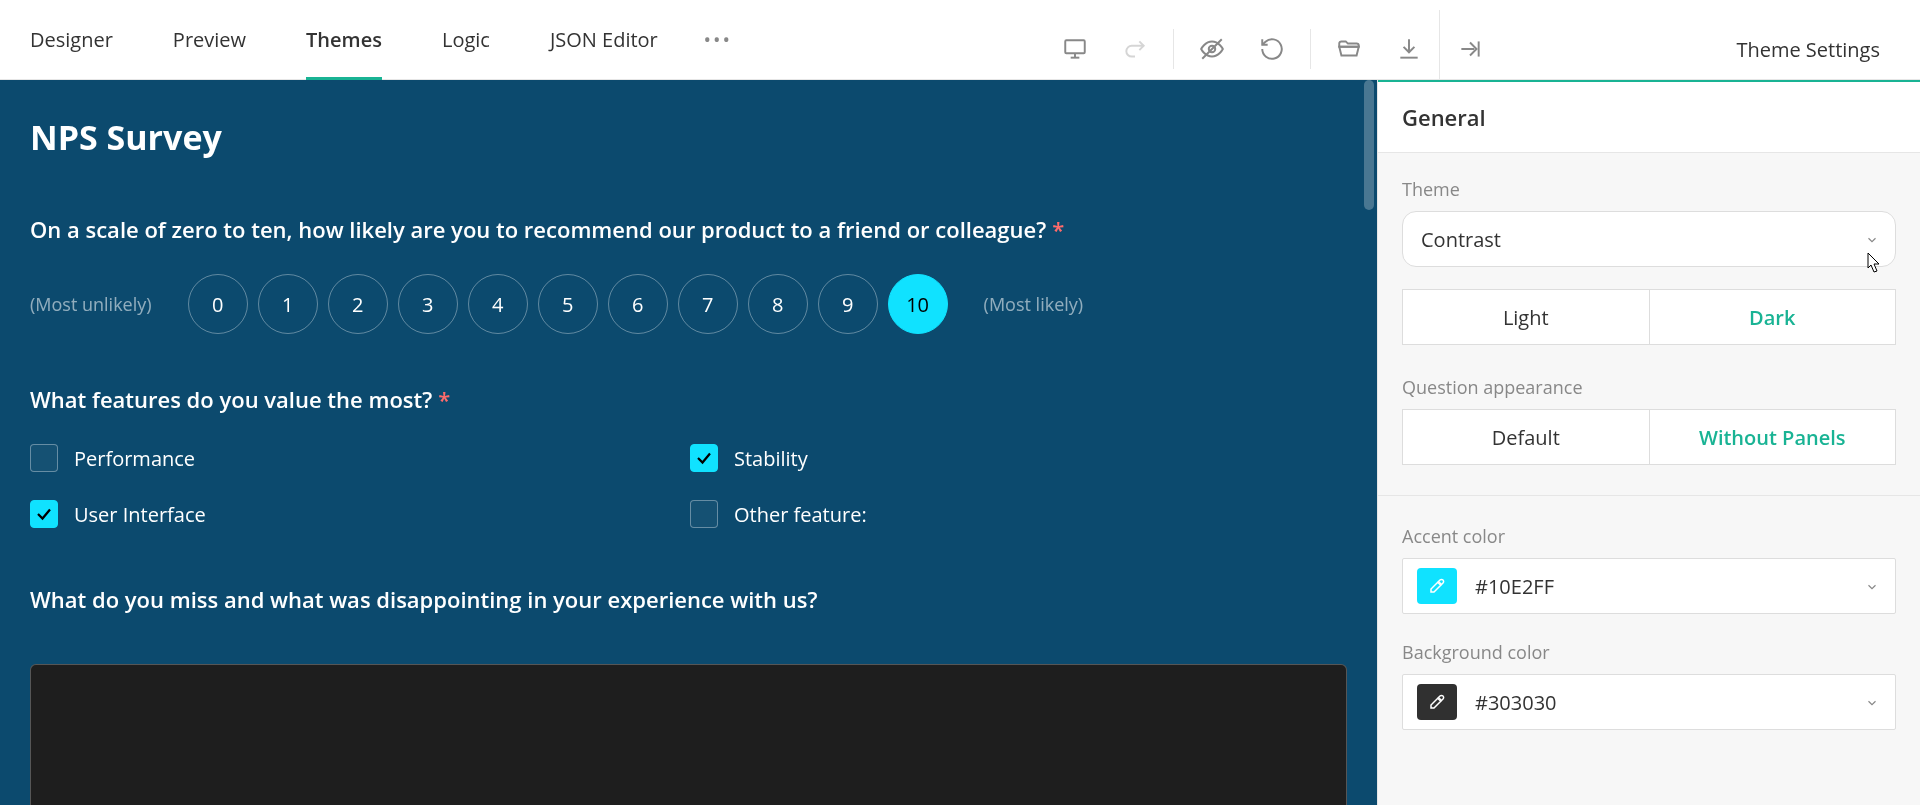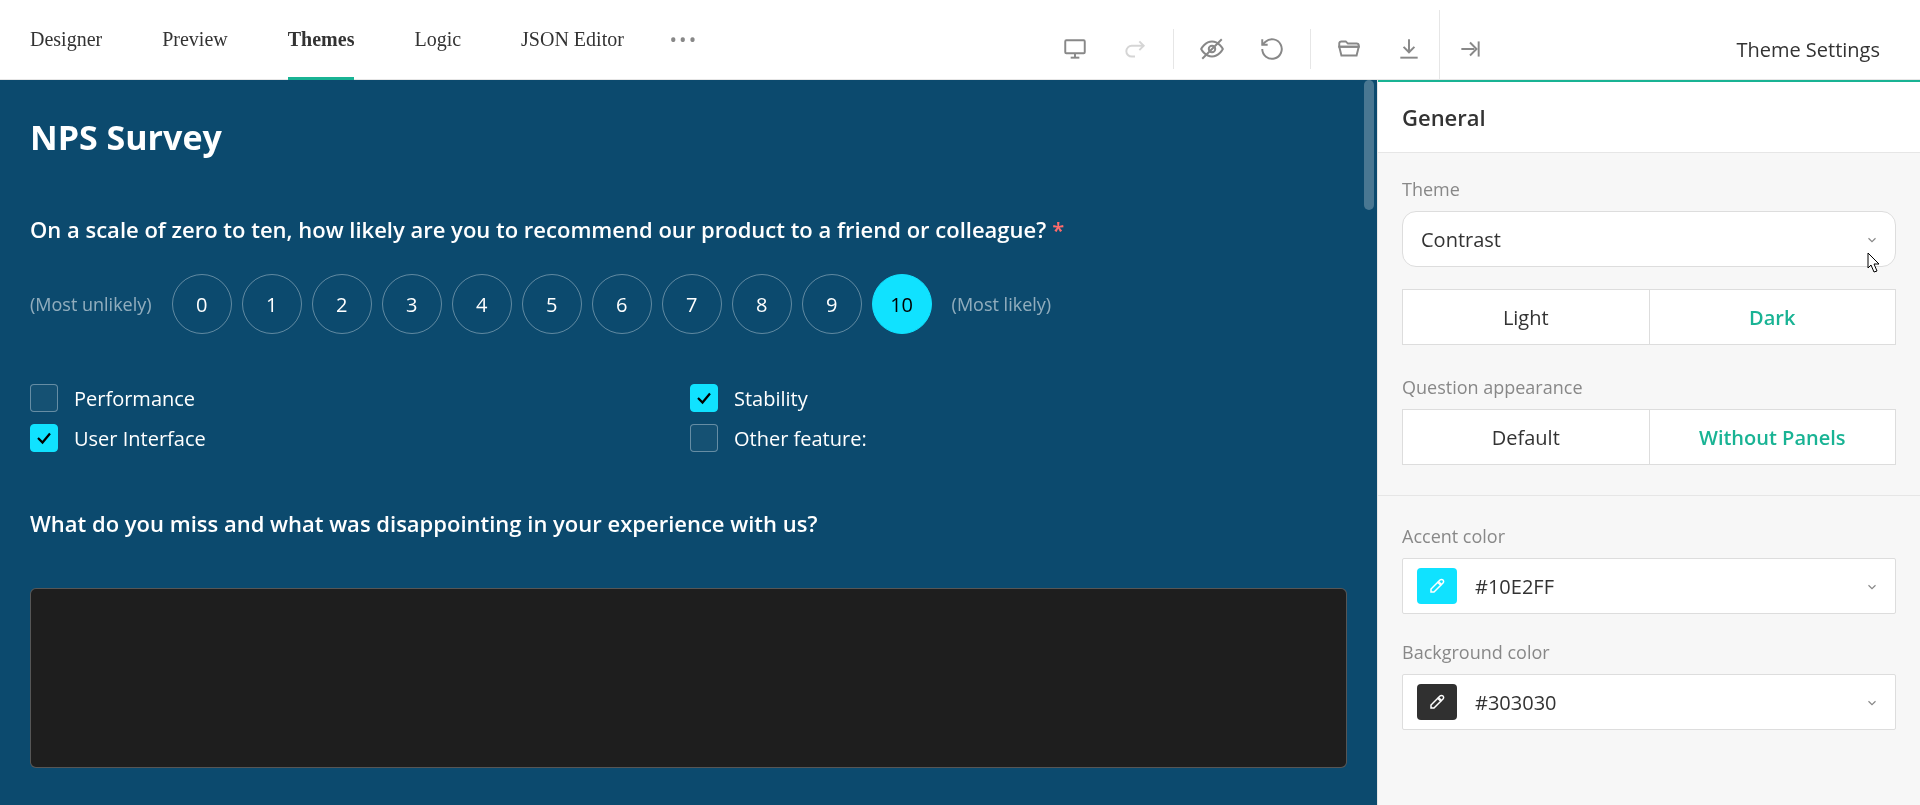--- a/index.html
+++ b/index.html
@@ -2,21 +2,21 @@
 <html><head>
 <meta charset="utf-8">
 <style>
   * { box-sizing: border-box; margin: 0; padding: 0; font-family: -apple-system, BlinkMacSystemFont, "Segoe UI", "Open Sans", sans-serif; }
   html, body { width: 1920px; height: 805px; overflow: hidden; background: #fff; }
   .app { display: flex; flex-direction: column; width: 100%; height: 100%; }
 
   
   .topbar { display: flex; align-items: center; height: 80px; border-bottom: 1px solid #e6e6e6; }
   .tabs { display: flex; align-items: stretch; height: 100%; }
-  .tab { display: flex; align-items: center; padding: 0 30px; font-size: 20px; color: #333; cursor: pointer; position: relative; font-family: Liberation Serif, serif; }
+  .tab { display: flex; align-items: center; padding: 0 30px; font-size: 20px; color: #333; cursor: pointer; position: relative; }
   .tab.active { font-weight: 600; }
   .tab.active::after { content: ""; position: absolute; left: 30px; right: 30px; bottom: -1px; height: 3px; background: #19b394; }
   .more-btn { display: flex; align-items: center; justify-content: center; width: 60px; height: 100%; cursor: pointer; color: #888; font-size: 20px; letter-spacing: 2px; }
   .topbar-spacer { flex: 1; }
   .top-actions { display: flex; align-items: center; height: 100%; margin-top: 19px; }
   .icon-btn { width: 60px; height: 100%; display: flex; align-items: center; justify-content: center; color: #888; cursor: pointer; }
   .vdiv { width: 1px; height: 40px; background: #e6e6e6; margin: 0 8px; }
   .panel-title-block { display:flex; align-items:center; height:100%; padding-right: 40px; padding-left: 20px;}
   .collapse-btn { width: 60px; height: 100%; display: flex; align-items: center; justify-content:center; color:#888; cursor:pointer;}
   .panel-title { font-size: 20px; color: #333; white-space: nowrap; }
@@ -36,37 +36,37 @@
     position: absolute;
     top: 0; right: 3px;
     width: 10px; height: 130px;
     background: rgba(255,255,255,0.25);
     border-radius: 5px;
   }
   .preview-title { font-size: 34px; font-weight: 700; margin-bottom: 54px; }
   .q-title { font-size: 22px; font-weight: 600; margin-bottom: 30px; }
   .req { color: #ff6b6b; margin-left: 6px; }
 
-  .scale-row { display: flex; align-items: center; gap: 20px; margin-bottom: 50px; }
+  .scale-row { display: flex; align-items: center; gap: 36px; margin-bottom: 50px; }
   .scale-hint { color: rgba(255,255,255,0.55); font-size: 18px; }
   .scale-cells { display: flex; gap: 10px; }
   .scale-cell {
     width: 60px; height: 60px;
     border: 1px solid rgba(255,255,255,0.35);
     border-radius: 50%;
     display: flex; align-items: center; justify-content: center;
     font-size: 20px; color: #fff;
     cursor: pointer;
   }
   .scale-cell.selected { background: #10E2FF; border-color: #10E2FF; color: #000; }
 
   .features-grid {
     display: grid;
     grid-template-columns: 660px 1fr;
-    row-gap: 12px;
+    row-gap: 28px;
     margin-bottom: 56px;
   }
   .cb-row { display: flex; align-items: center; gap: 16px; }
   .fake-cb {
     width: 28px; height: 28px;
     border-radius: 4px;
     border: 1px solid rgba(255,255,255,0.35);
     background: rgba(255,255,255,0.04);
     display:flex; align-items:center; justify-content:center;
     cursor:pointer;
@@ -221,20 +221,23 @@
           <div class="scale-cell">6</div>
           <div class="scale-cell">7</div>
           <div class="scale-cell">8</div>
           <div class="scale-cell">9</div>
           <div class="scale-cell selected">10</div>
         </div>
         <span class="scale-hint">(Most likely)</span>
       </div>
 
       
+      <div class="q-title">
+        <span>What features do you value the most?</span><span class="req">*</span>
+      </div>
       <div class="features-grid">
         <div class="cb-row">
           <div class="fake-cb"></div>
           <span class="cb-label">Performance</span>
         </div>
         <div class="cb-row">
           <div class="fake-cb checked">
               <svg width="18" height="18" viewBox="0 0 24 24" fill="none" stroke="#000" stroke-width="3">
                 <polyline points="4 12 10 18 20 6"></polyline>
               </svg>

